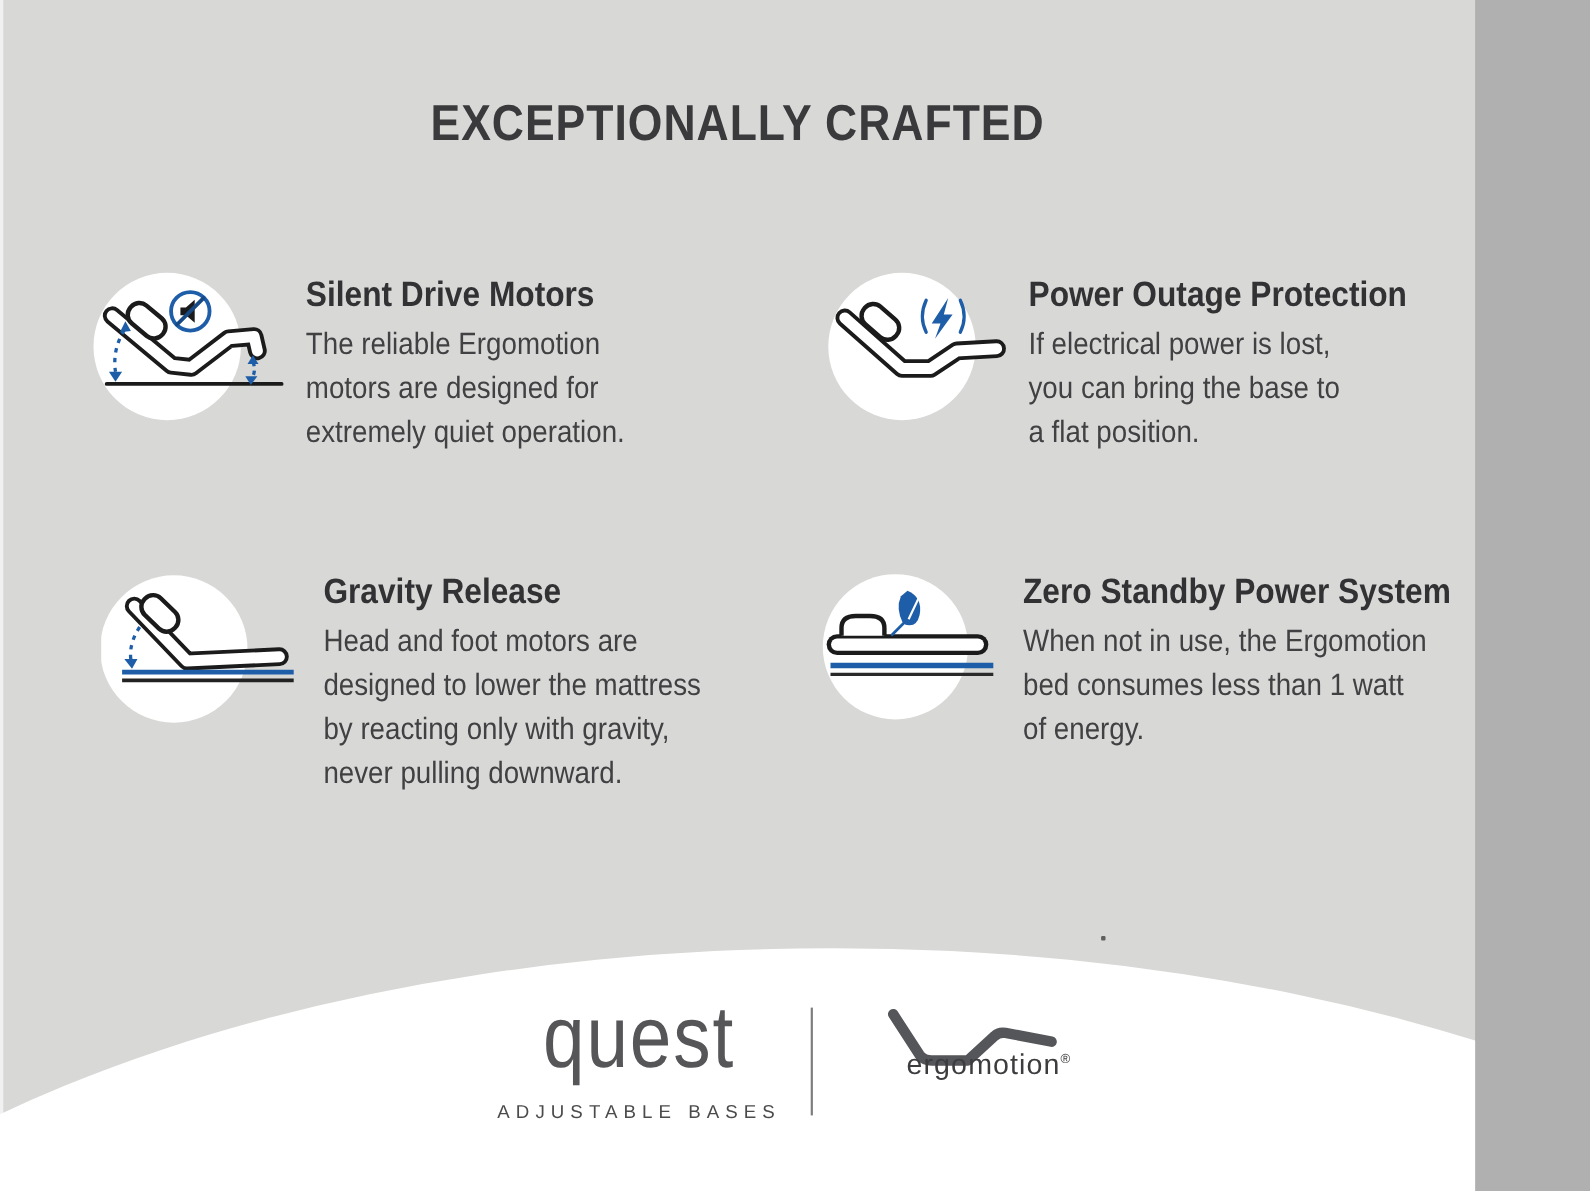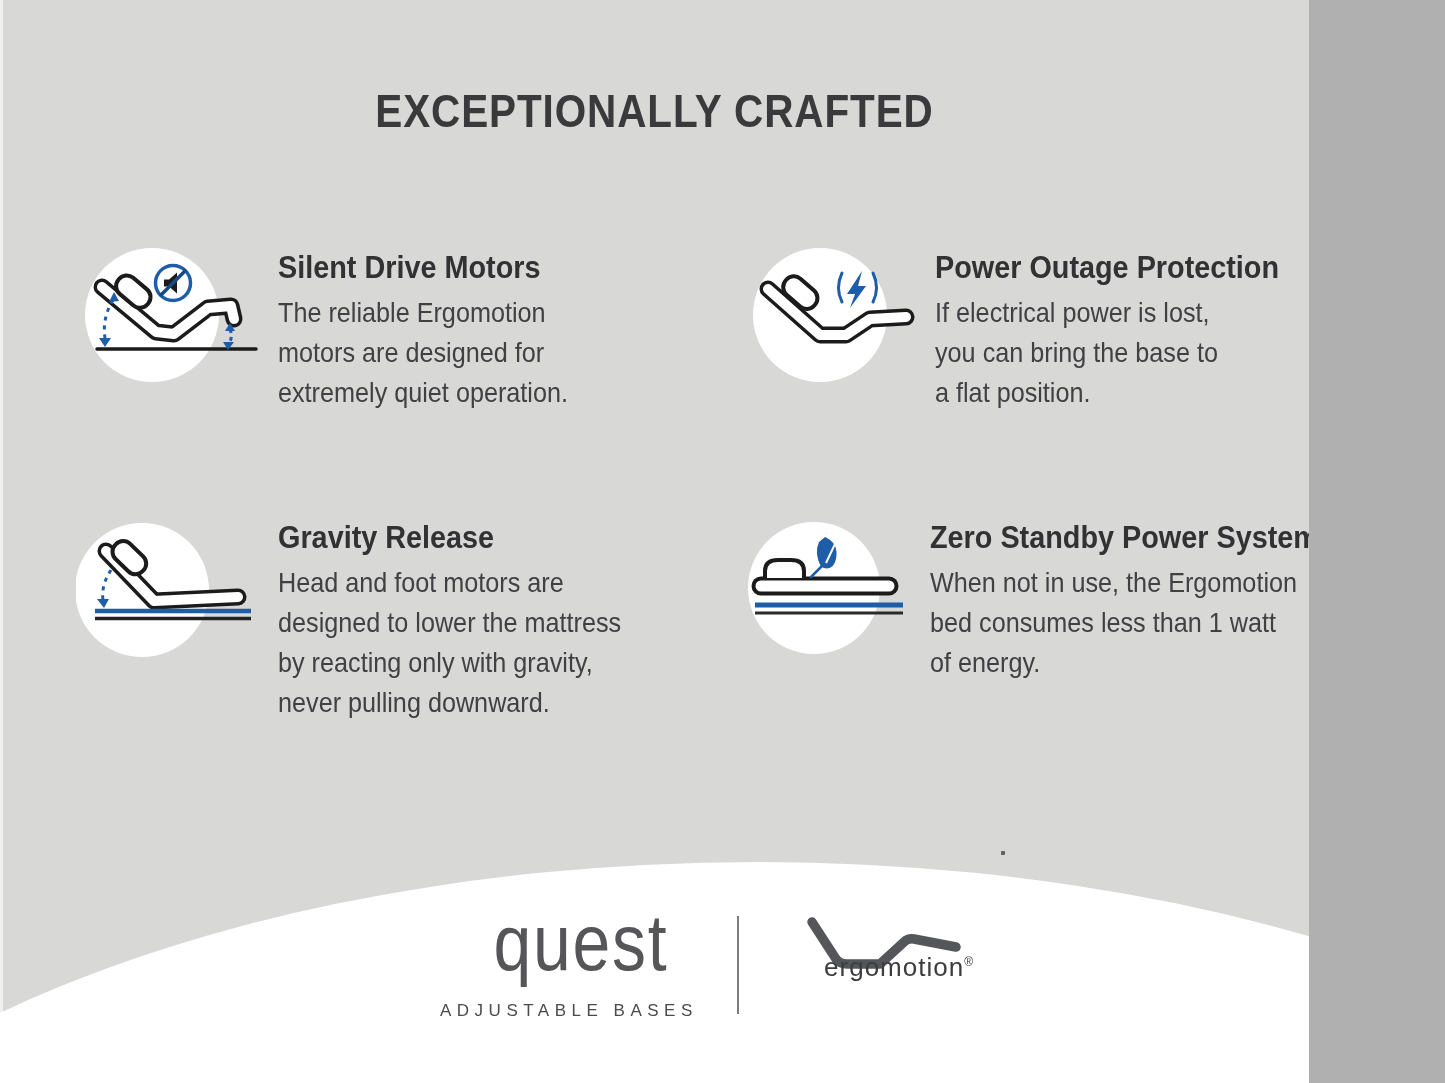--- a/index.html
+++ b/index.html
@@ -2,20 +2,21 @@
 <html><head>
 <meta charset="utf-8">
 <style>
   html,body{margin:0;padding:0;background:#b0b0b0;}
   .poster{
     position:relative;
     width:1309px;height:1083px;
     background:#d8d8d6;
     overflow:hidden;
     font-family:"Liberation Sans","DejaVu Sans",sans-serif;
+    padding-left:32px;
   }
   .edge-strip{position:absolute;left:0;top:0;width:3px;height:100%;background:rgba(255,255,255,.65);z-index:5;}
   .page-title{
     position:absolute;left:0;right:0;top:84px;
     text-align:center;margin:0;
     font-size:46px;font-weight:bold;letter-spacing:1px;
     color:#3a3a3c;
     transform:scaleX(.88);
   }
   .feature{position:absolute;width:620px;height:250px;z-index:2;margin-top:12px;}
@@ -31,21 +32,21 @@
     position:absolute;left:-343px;top:862px;width:2200px;height:1100px;
     background:#ffffff;border-radius:50%;z-index:1;
   }
   .footer-item{position:absolute;z-index:3;}
   .quest-logo{
     left:440px;top:903px;width:282px;text-align:center;
     font-size:80px;font-weight:300;color:#565659;letter-spacing:2px;
     transform:scaleX(.85);line-height:1;
   }
   .quest-tagline{
-    left:440px;top:1001px;width:282px;text-align:left;
+    left:440px;top:1001px;width:282px;text-align:center;
     font-size:17px;color:#4b4b4d;letter-spacing:5.5px;font-weight:400;
   }
   .logo-divider{
     left:737px;top:916px;width:2px;height:98px;background:#7d7d7d;
   }
   .ergo-line{left:800px;top:912px;}
   .ergo-text{
     left:796px;top:952px;width:178px;text-align:right;
     font-size:26px;font-weight:300;color:#3d3d40;letter-spacing:1px;
   }
@@ -103,21 +104,21 @@
     <div class="feature-text" style="left:185px;">
       <h2>Power Outage Protection</h2>
       <p>
         <span>If electrical power is lost,</span>
         <span>you can bring the base to</span>
         <span>a flat position.</span>
       </p>
     </div>
   </section>
 
-  <section class="feature" style="left:76px;top:503px;">
+  <section class="feature" style="left:92px;top:503px;">
     <svg class="icon" width="190" height="150" viewBox="0 0 190 150">
       <circle cx="66" cy="75" r="67" fill="#ffffff"></circle>
       <path d="M30,36 L78,86 L162,82" fill="none" stroke="#1b1b1b" stroke-width="17" stroke-linecap="round" stroke-linejoin="round"></path>
       <path d="M30,36 L78,86 L162,82" fill="none" stroke="#ffffff" stroke-width="10" stroke-linecap="round" stroke-linejoin="round"></path>
       <rect x="-19" y="-11" width="38" height="21" rx="10" fill="#ffffff" stroke="#1b1b1b" stroke-width="4" transform="translate(53,43) rotate(44)"></rect>
       <line x1="19" y1="96" x2="175" y2="96" stroke="#1e5da8" stroke-width="4.5"></line>
       <line x1="19" y1="103.5" x2="175" y2="103.5" stroke="#222222" stroke-width="3.5"></line>
       <path d="M35,55 Q25,70 27,85" fill="none" stroke="#1e5da8" stroke-width="3" stroke-dasharray="4 5"></path>
       <polygon points="28,93 21,84 33,84" fill="#1e5da8"></polygon>
     </svg>

